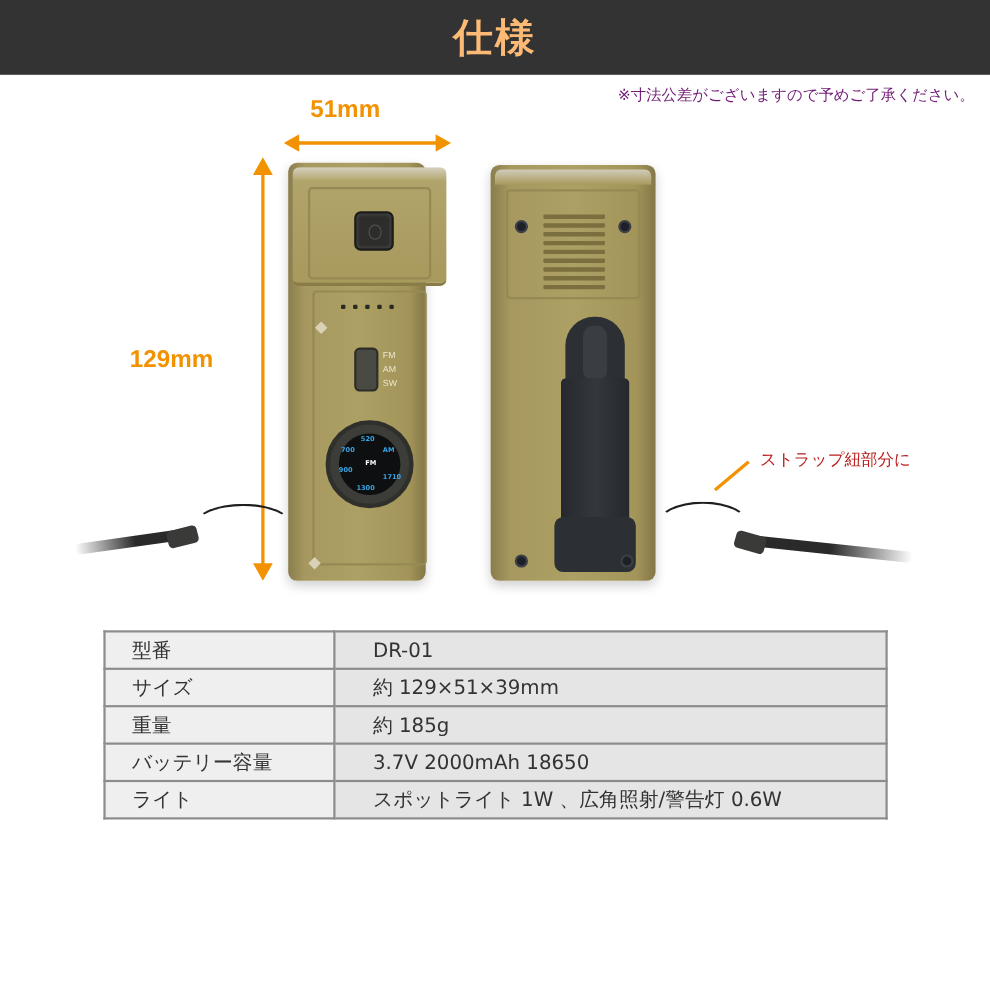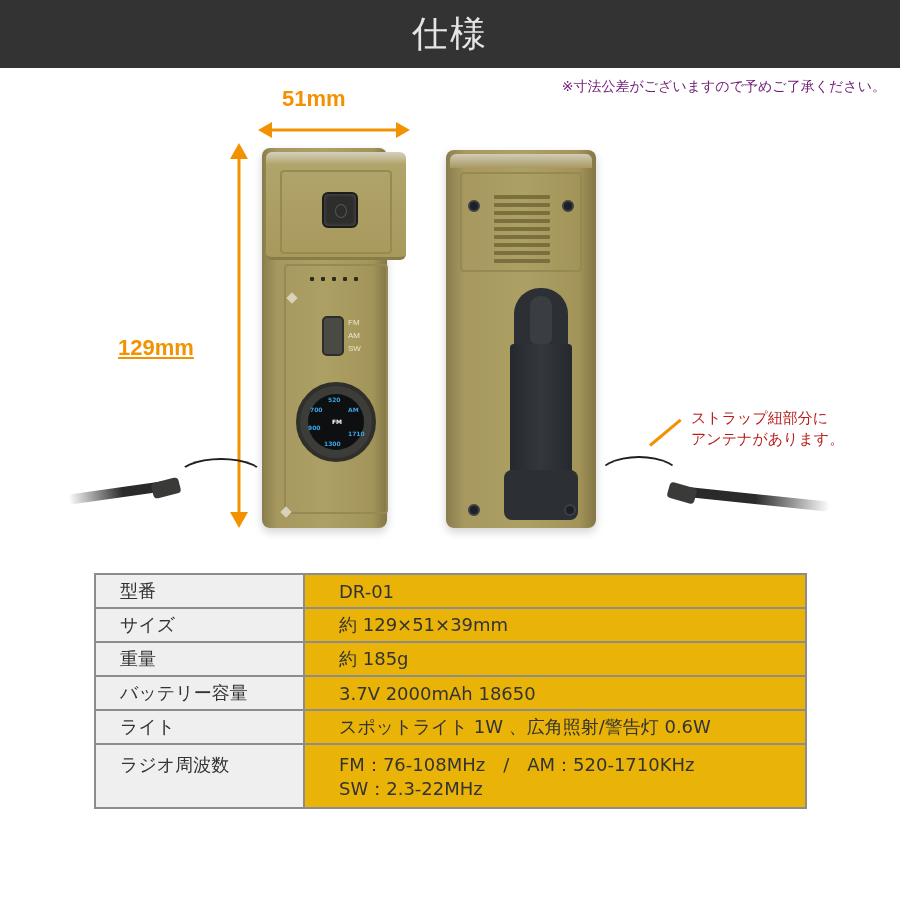--- a/index.html
+++ b/index.html
@@ -1,26 +1,26 @@
 <!DOCTYPE html>
 <html><head>
 <meta charset="utf-8">
 <style>
   * { box-sizing: border-box; margin: 0; padding: 0; }
   html, body { width: 900px; height: 900px; background: #ffffff; overflow: hidden; }
   body { font-family: "DejaVu Sans", "Liberation Sans", sans-serif; color: #333; position: relative; }
 
   .header { position: absolute; left: 0; top: 0; width: 900px; height: 68px; background: #333333; display: flex; align-items: center; justify-content: center; }
-  .header-title { color: #e5e5e5; font-size: 36px; font-weight: normal; letter-spacing: 2px; }
+  .header-title { color: #fdba74; font-size: 36px; font-weight: bold; letter-spacing: 2px; }
 
   .note { position: absolute; right: 14px; top: 78px; font-size: 14px; color: #701a75; }
 
   .dim-label { position: absolute; color: #f39200; font-weight: bold; font-size: 22px; font-family: "Liberation Sans", sans-serif; }
   .dim-w { left: 282px; top: 86px; }
-  .dim-h { left: 118px; top: 335px; text-decoration: underline; }
+  .dim-h { left: 118px; top: 314px; }
 
   .arrow-h { position: absolute; left: 258px; top: 122px; width: 152px; height: 16px; }
   .arrow-v { position: absolute; left: 229px; top: 143px; width: 20px; height: 385px; }
 
   
   .device { position: absolute; border-radius: 8px; background: linear-gradient(90deg, #8a7d4d 0%, #a6985f 12%, #ada064 50%, #a39559 88%, #857747 100%); box-shadow: 0 4px 10px rgba(0,0,0,0.18); }
   .front { left: 262px; top: 148px; width: 125px; height: 380px; }
   .back { left: 446px; top: 150px; width: 150px; height: 378px; }
 
   .front-cap { position: absolute; left: 4px; top: 4px; width: 140px; height: 108px; border-radius: 6px; background: linear-gradient(180deg, #d6d1c0 0%, #b1a46a 12%, #a8995d 100%); border-bottom: 3px solid #8a7c47; }
@@ -61,21 +61,21 @@
   .clip-body { position: absolute; left: 6px; top: 56px; width: 62px; height: 170px; background: linear-gradient(90deg, #25282c, #34373c 50%, #25282c); border-radius: 4px 4px 10px 10px; }
   .clip-base { position: absolute; left: 0; top: 182px; width: 74px; height: 50px; background: #2c2f33; border-radius: 8px; }
 
   .callout-line { position: absolute; left: 650px; top: 444px; width: 40px; height: 3px; background: #f39200; transform: rotate(-40deg); transform-origin: left center; }
   .callout { position: absolute; left: 691px; top: 408px; font-size: 15px; line-height: 21px; color: #b91c1c; }
 
   
   .spec-table { position: absolute; left: 94px; top: 573px; width: 713px; border-collapse: collapse; font-size: 18px; }
   .spec-table td { border: 2px solid #8c8c8c; padding: 0 14px; height: 34px; }
   .spec-table td.k { width: 209px; background: #efefef; padding-left: 24px; }
-  .spec-table td.v { background: #eab308; padding-left: 34px; font-family: "DejaVu Sans", sans-serif; }
+  .spec-table td.v { background: #e5e5e5; padding-left: 34px; font-family: "DejaVu Sans", sans-serif; }
   .spec-table tr.tall td { height: 64px; vertical-align: top; padding-top: 8px; }
   .v-line { display: block; line-height: 24px; }
 </style>
 </head>
 <body>
 
 <div class="header">
   <span class="header-title">仕様</span>
 </div>
 
@@ -158,21 +158,20 @@
     <div class="clip-body"></div>
     <div class="clip-base"></div>
   </div>
   <div class="screw" style="left:22px; top:354px;"></div>
   <div class="screw" style="left:118px; top:354px;"></div>
 </div>
 
 <div class="callout-line"></div>
 <div class="callout">
   <div>ストラップ紐部分に</div>
-  <div>アンテナがあります。</div>
 </div>
 
 <table class="spec-table">
   <tbody>
       <tr>
     <td class="k">型番</td>
     <td class="v">DR-01</td>
   </tr>
   <tr>
     <td class="k">サイズ</td>
@@ -183,21 +182,14 @@
     <td class="v">約 185g</td>
   </tr>
   <tr>
     <td class="k">バッテリー容量</td>
     <td class="v">3.7V 2000mAh 18650</td>
   </tr>
   <tr>
     <td class="k">ライト</td>
     <td class="v">スポットライト 1W 、広角照射/警告灯 0.6W</td>
   </tr>
-  <tr class="tall">
-    <td class="k">ラジオ周波数</td>
-    <td class="v">
-      <span class="v-line">FM：76-108MHz　/　AM：520-1710KHz</span>
-      <span class="v-line">SW：2.3-22MHz</span>
-    </td>
-  </tr>
 </tbody>
   </table>
 
 </body></html>

